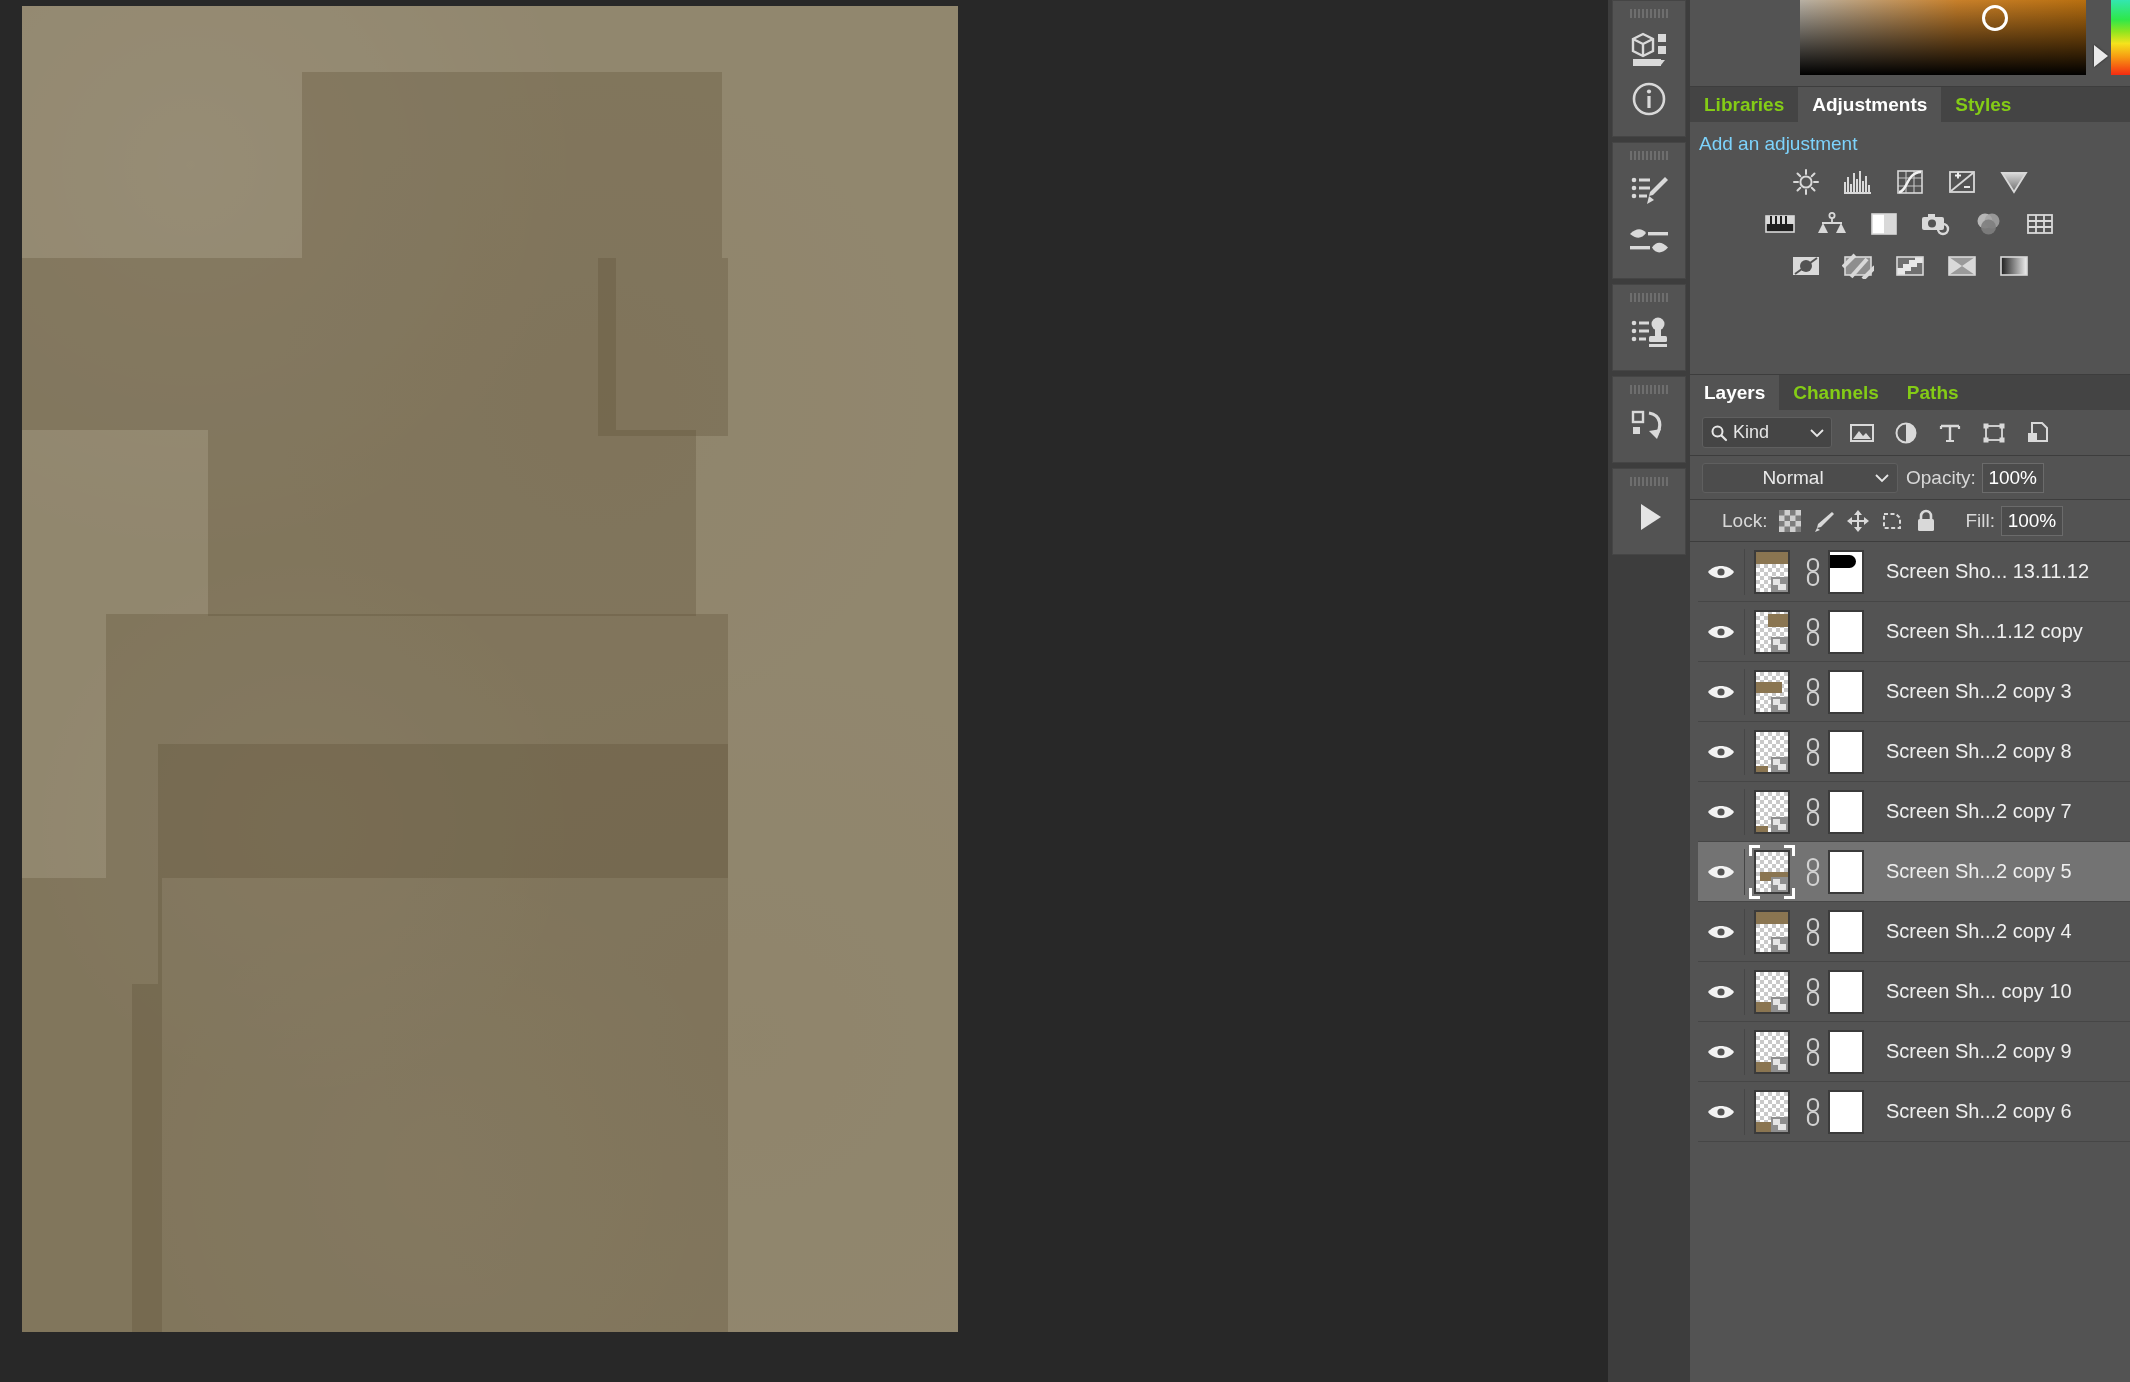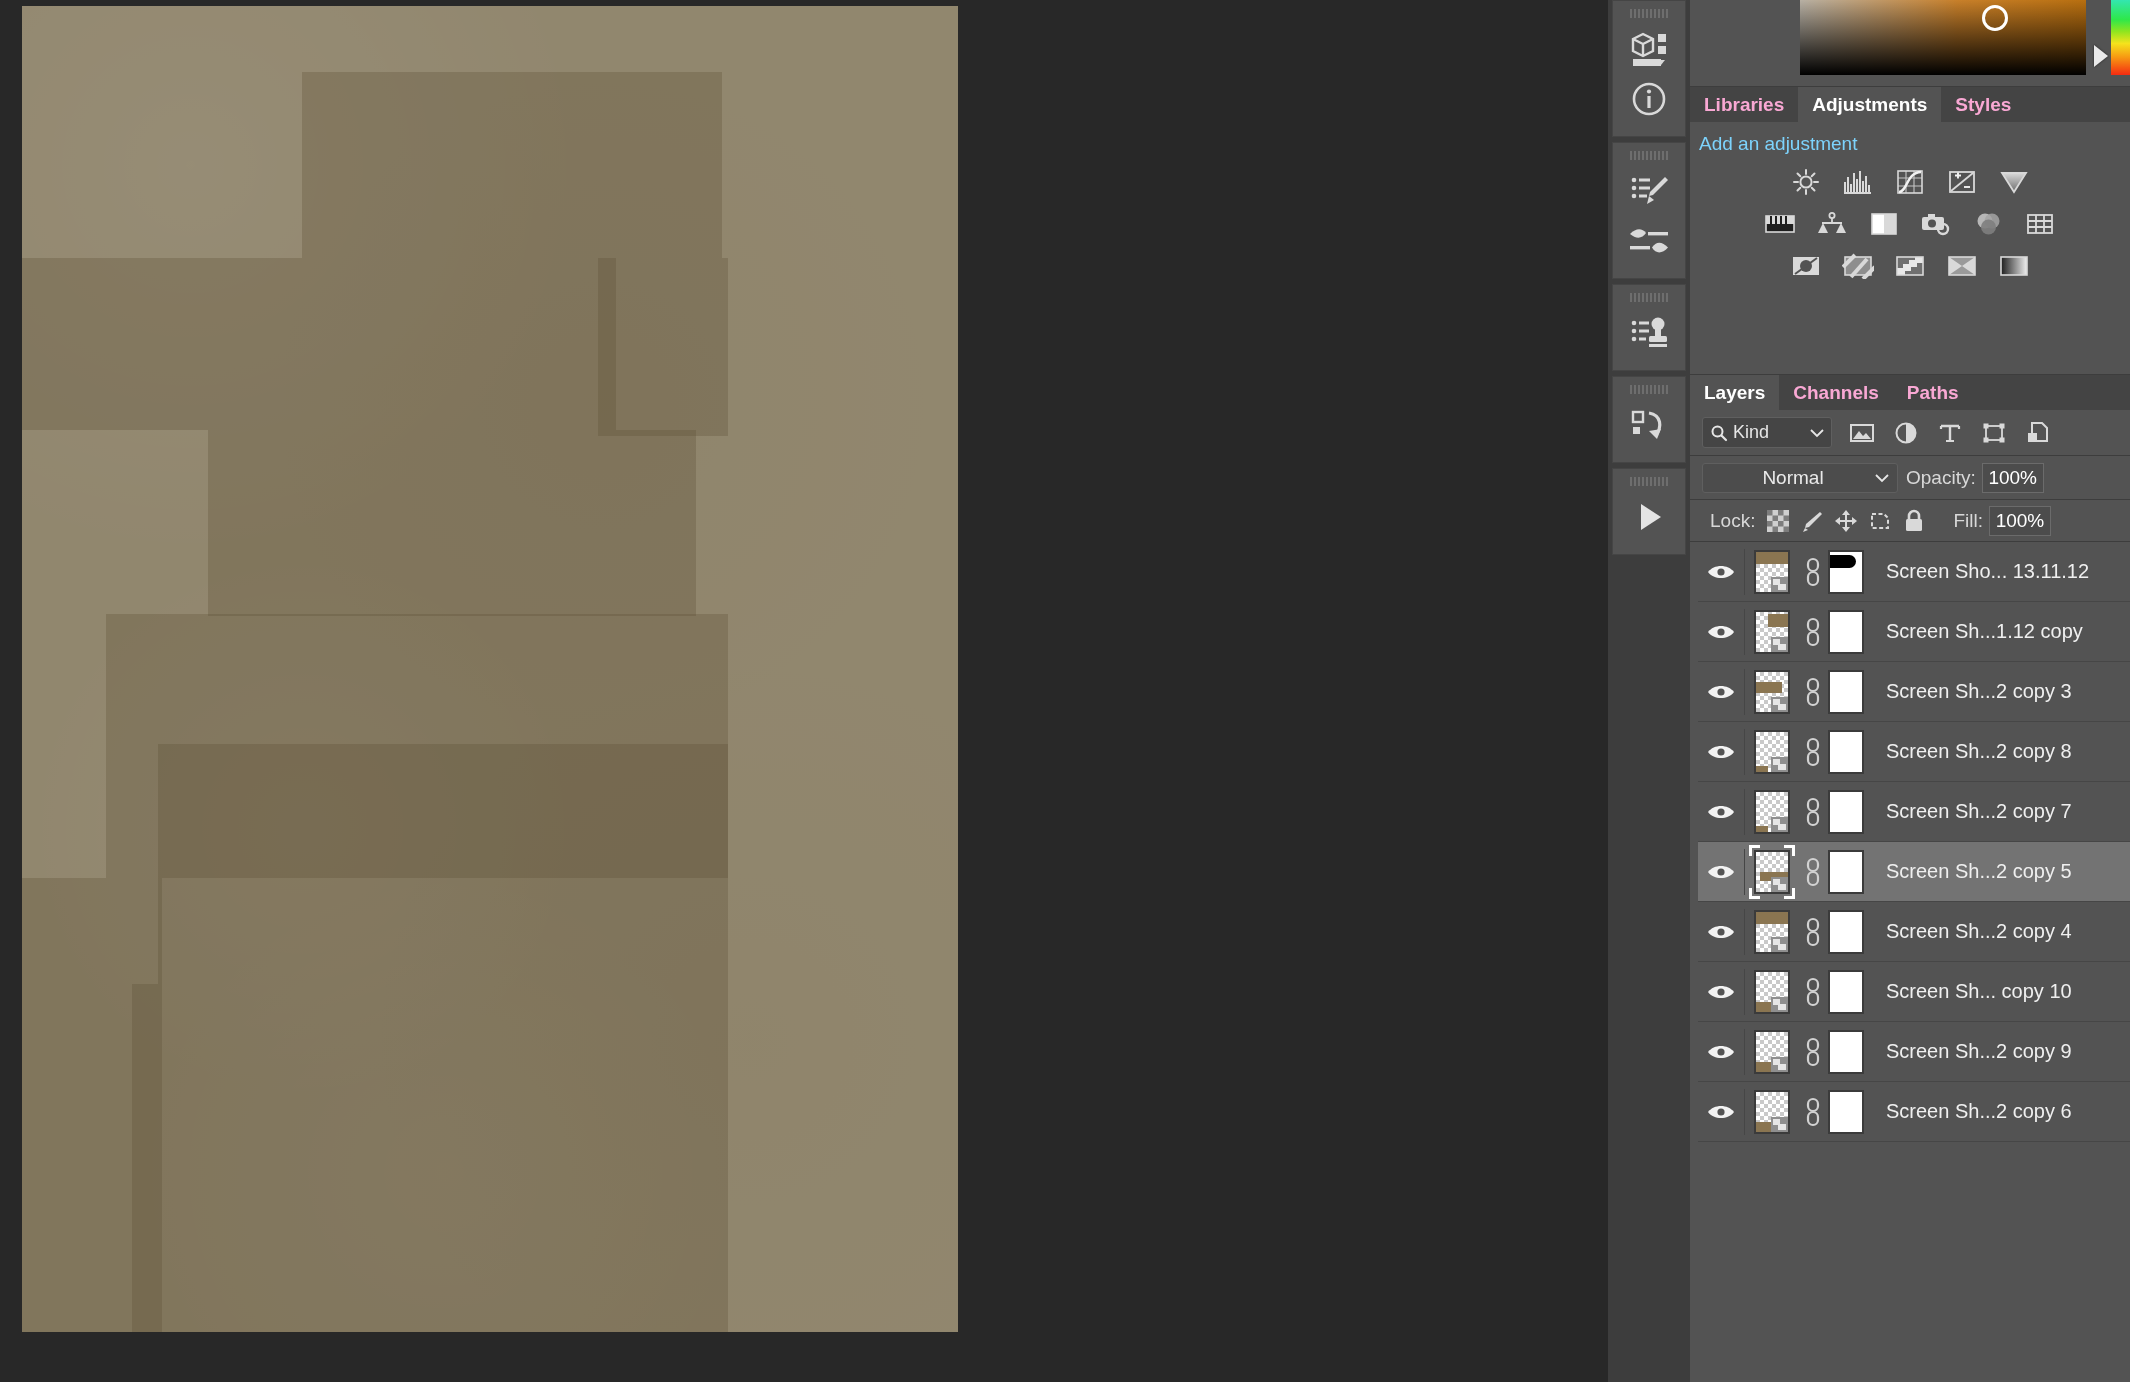--- a/index.html
+++ b/index.html
@@ -45,21 +45,21 @@
              border:3px solid #fff; border-radius:50%; }
   .cp-hue { position:absolute; left:421px; top:0; width:19px; height:75px;
             background:linear-gradient(to bottom,#33e6b0 0%,#2ee84a 26%,#8fe51f 42%,#f5e31c 58%,#f79a12 76%,#f42b12 100%); }
   .cp-arrow { position:absolute; left:404px; top:45px; width:0; height:0;
               border-top:11px solid transparent; border-bottom:11px solid transparent;
               border-left:14px solid #e9e9e9; filter:drop-shadow(0 0 1px #222); }
 
   
   .panel { position:absolute; left:0; width:440px; background:#535353; border-top:1px solid #3d3d3d; }
   .tabbar { display:flex; height:35px; background:#444444; }
-  .tab { padding:0 14px; height:35px; line-height:35px; font-size:19px; color:#f9a8d4;
+  .tab { padding:0 14px; height:35px; line-height:35px; font-size:19px; color:#84cc16;
          font-weight:bold; cursor:pointer; white-space:nowrap; }
   .tab.active { background:#535353; color:#ffffff; }
   .tabfill { flex:1; }
 
   .adjtitle { font-size:19px; color:#7dd3fc; padding:11px 0 6px 9px; }
   .adjrow { display:flex; justify-content:center; gap:18px; padding:6px 0; }
   .adjbtn { width:34px; height:30px; display:flex; align-items:center; justify-content:center; cursor:pointer; }
 
   
   .filterrow { display:flex; align-items:center; height:46px; padding:0 12px; gap:16px;
@@ -457,21 +457,21 @@
           <span class="lbl">Normal</span>
           <svg width="14" height="10" viewBox="0 0 14 10">
             <path d="M1 2 L7 8 L13 2" fill="none" stroke="#e6e6e6" stroke-width="1.8"></path>
           </svg>
         </div>
         <span class="fldlabel">Opacity:</span>
         <div class="numfield">100%</div>
       </div>
 
       <div class="lockrow">
-        <span class="fldlabel" style="margin-left:4px">Lock:</span>
+        <span class="fldlabel" style="margin-left:16px">Lock:</span>
         <div class="lockicon">
           <svg width="22" height="22" viewBox="0 0 22 22">
             <rect width="22" height="22" fill="#cfcfcf"></rect>
             <g fill="#7d7d7d">
                 <rect x="0" y="0" width="5.5" height="5.5"></rect>
                 <rect x="11" y="0" width="5.5" height="5.5"></rect>
             <rect x="5.5" y="5.5" width="5.5" height="5.5"></rect>
                 <rect x="16.5" y="5.5" width="5.5" height="5.5"></rect>
             <rect x="0" y="11" width="5.5" height="5.5"></rect>
                 <rect x="11" y="11" width="5.5" height="5.5"></rect>

